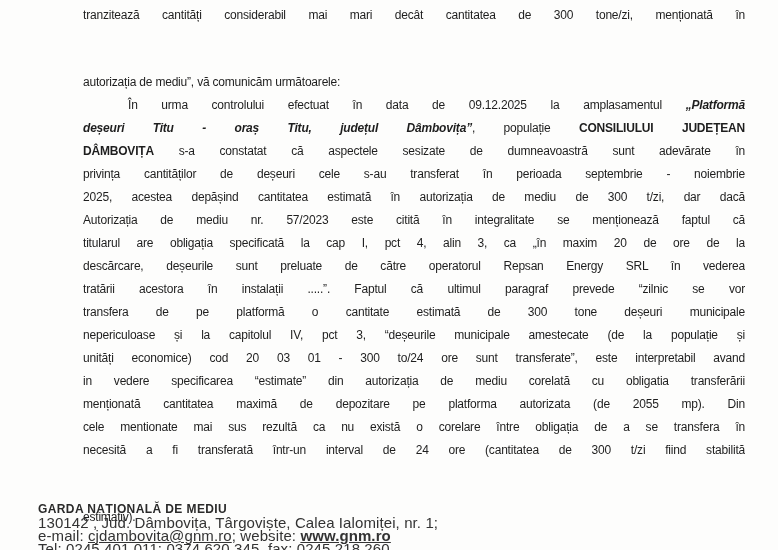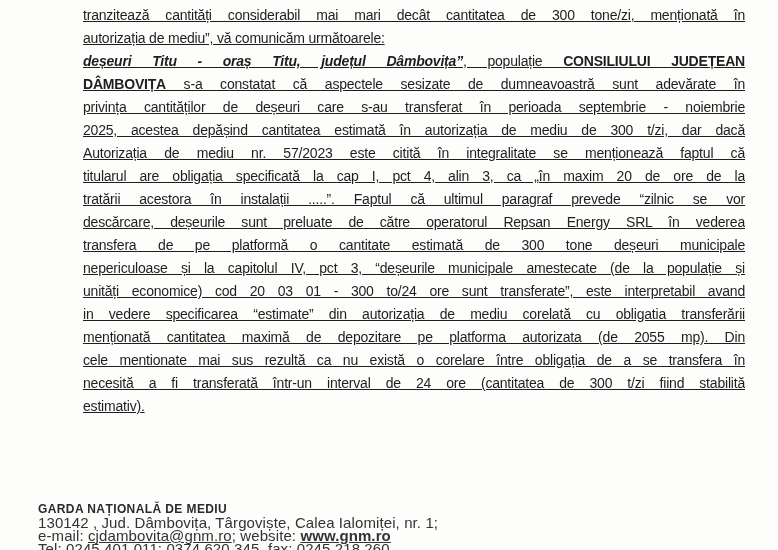--- a/index.html
+++ b/index.html
@@ -3,52 +3,52 @@
 <meta charset="utf-8">
 <style>
   html,body { margin:0; padding:0; background:#e9e9e9; }
   .page {
     position:relative; width:778px; height:550px; margin:0 auto;
     background:#fdfdfc; overflow:hidden;
     font-family:"Liberation Sans", sans-serif; color:#1e1e1e;
   }
   .doc-body { position:absolute; left:83px; top:4px; width:662px; }
   .bline {
-    height:23px; line-height:23px; font-size:14px; letter-spacing:-0.2px;
+    height:23px; line-height:23px; font-size:12px; letter-spacing:-0.2px;
     text-align:justify; text-align-last:justify; overflow:hidden;
     white-space:nowrap-off;
-    text-decoration:underline;
   }
-  .bline.left { text-align:right; text-align-last:left; }
+  .bline.left { text-align:right; text-align-last:left;margin-top:44px; }
   .bline.indent { text-indent:45px; }
   .run-regular { font-weight:normal; font-style:normal; }
   .run-bold { font-weight:bold; }
   .run-bold-italic { font-weight:bold; font-style:italic; }
   .doc-footer { position:absolute; left:38px; top:501px; width:700px; }
   .f-title { font-size:12px; font-weight:bold; letter-spacing:0.4px; line-height:16px; color:#2a2a2a; }
   .f-line  { font-size:15px; line-height:12.8px; letter-spacing:0.1px; color:#333; }
   .link { color:inherit; text-decoration:underline; cursor:pointer; }
   .link.bold { font-weight:bold; }
 </style>
 </head>
 <body>
 
 <div class="page">
 
   <div class="doc-body" id="doc-body">
       <div class="bline"><span class="run-regular">tranzitează cantități considerabil mai mari decât cantitatea de 300 tone/zi, menționată în</span></div>
       <div class="bline left"><span class="run-regular">autorizația de mediu”, vă comunicăm următoarele:</span></div>
+      <div class="bline indent"><span class="run-regular">În urma controlului efectuat în data de 09.12.2025 la amplasamentul </span><span class="run-bold-italic">„Platformă</span></div>
       <div class="bline"><span class="run-bold-italic">deșeuri Titu - oraș Titu, județul Dâmbovița”</span><span class="run-regular">, populație </span><span class="run-bold">CONSILIULUI JUDEȚEAN</span></div>
       <div class="bline"><span class="run-bold">DÂMBOVIȚA</span><span class="run-regular"> s-a constatat că aspectele sesizate de dumneavoastră sunt adevărate în</span></div>
-      <div class="bline"><span class="run-regular">privința cantităților de deșeuri care s-au transferat în perioada septembrie - noiembrie</span></div>
+      <div class="bline"><span class="run-regular">privința cantităților de deșeuri cele s-au transferat în perioada septembrie - noiembrie</span></div>
       <div class="bline"><span class="run-regular">2025, acestea depășind cantitatea estimată în autorizația de mediu de 300 t/zi, dar dacă</span></div>
       <div class="bline"><span class="run-regular">Autorizația de mediu nr. 57/2023 este citită în integralitate se menționează faptul că</span></div>
       <div class="bline"><span class="run-regular">titularul are obligația specificată la cap I, pct 4, alin 3, ca „în maxim 20 de ore de la</span></div>
+      <div class="bline"><span class="run-regular">descărcare, deșeurile sunt preluate de către operatorul Repsan Energy SRL în vederea</span></div>
       <div class="bline"><span class="run-regular">tratării acestora în instalații .....”. Faptul că ultimul paragraf prevede “zilnic se vor</span></div>
-      <div class="bline"><span class="run-regular">descărcare, deșeurile sunt preluate de către operatorul Repsan Energy SRL în vederea</span></div>
       <div class="bline"><span class="run-regular">transfera de pe platformă o cantitate estimată de 300 tone deșeuri municipale</span></div>
       <div class="bline"><span class="run-regular">nepericuloase și la capitolul IV, pct 3, “deșeurile municipale amestecate (de la populație și</span></div>
       <div class="bline"><span class="run-regular">unități economice) cod 20 03 01 - 300 to/24 ore sunt transferate”, este interpretabil avand</span></div>
       <div class="bline"><span class="run-regular">in vedere specificarea “estimate” din autorizația de mediu corelată cu obligatia transferării</span></div>
       <div class="bline"><span class="run-regular">menționată cantitatea maximă de depozitare pe platforma autorizata (de 2055 mp). Din</span></div>
       <div class="bline"><span class="run-regular">cele mentionate mai sus rezultă ca nu există o corelare între obligația de a se transfera în</span></div>
       <div class="bline"><span class="run-regular">necesită a fi transferată într-un interval de 24 ore (cantitatea de 300 t/zi fiind stabilită</span></div>
       <div class="bline left"><span class="run-regular">estimativ).</span></div>
     </div>
 

